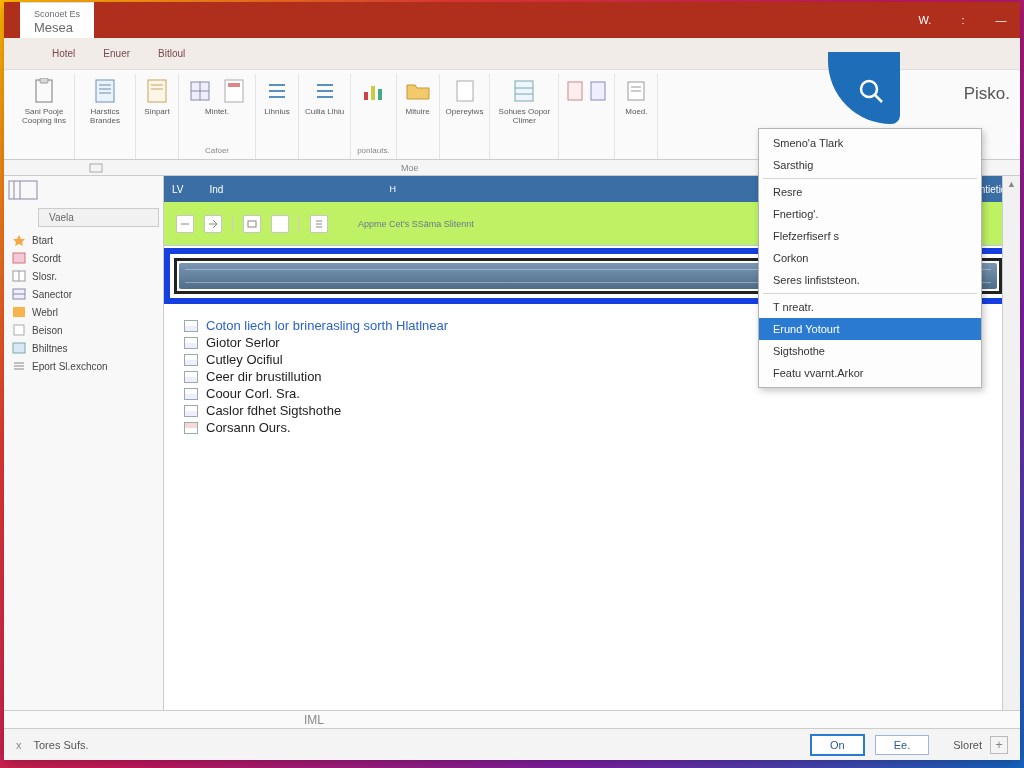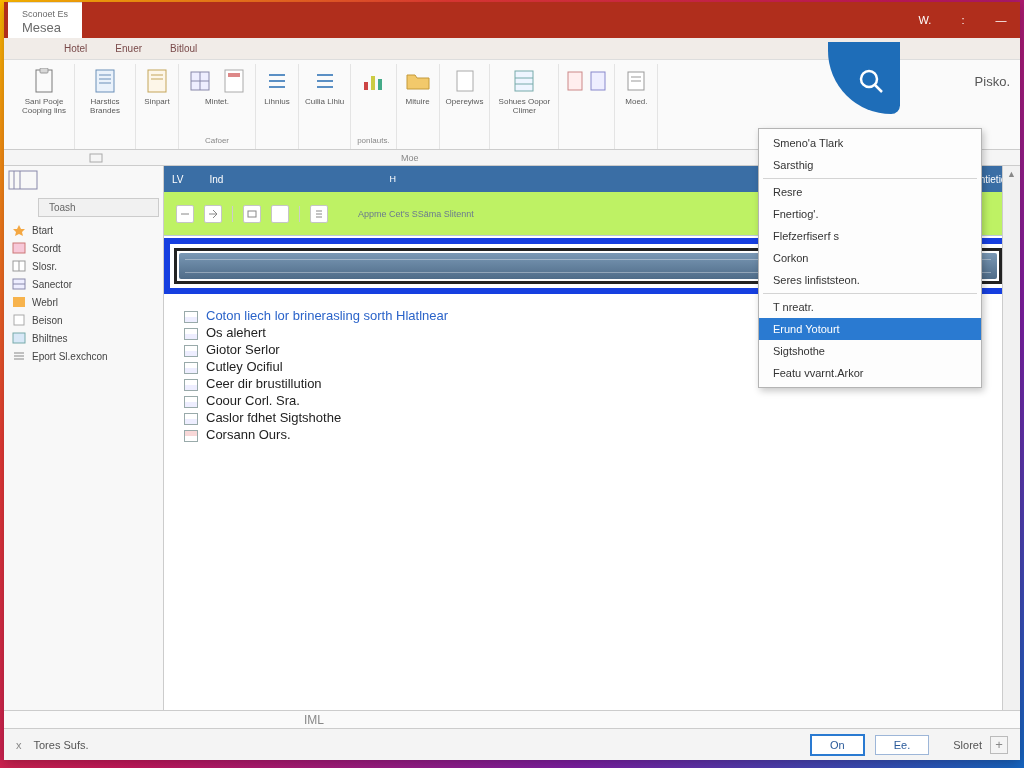--- a/index.html
+++ b/index.html
@@ -1,52 +1,52 @@
 <!DOCTYPE html>
 <html><head>
 <meta charset="utf-8">
 <style>
 * { margin:0; padding:0; box-sizing:border-box; font-family:"Segoe UI",Tahoma,sans-serif; }
 body { width:1024px; height:768px; overflow:hidden; background:linear-gradient(135deg,#ffbb00 0%,#e53935 25%,#c2185b 50%,#7b1fa2 75%,#1565c0 100%); position:relative; }
 .window { position:absolute; left:4px; top:2px; right:4px; bottom:8px; background:#f5f5f5; box-shadow:0 3px 12px rgba(0,0,0,.25); display:flex; flex-direction:column; }
 .titlebar { height:36px; background:#b02e1c; display:flex; align-items:stretch; }
-.tab-like { background:#fff; padding:3px 14px 0; margin-left:4px; display:flex; flex-direction:column; justify-content:center; font-size:9px; color:#6a6a6a; border-top:1px solid #ddd; }
+.tab-like { background:#fff; padding:3px 14px 0; margin-left:16px; display:flex; flex-direction:column; justify-content:center; font-size:9px; color:#6a6a6a; border-top:1px solid #ddd; }
 .tab-like .t1 { font-size:9px; }
 .tab-like .t2 { font-size:13px; margin-top:1px; }
 .title-spacer { flex:1; }
 .winctrl { width:38px; display:flex; align-items:center; justify-content:center; color:#fff; font-size:11px; }
-.menubar { height:22px; display:flex; padding-left:60px; gap:28px; font-size:10px; color:#7a4a4a; align-items:center; background:#f1ece8; border-bottom:1px solid #ddd; }
+.menubar { height:32px; display:flex; padding-left:48px; gap:28px; font-size:10px; color:#7a4a4a; align-items:center; background:#f1ece8; border-bottom:1px solid #ddd; }
 .ribbon { height:90px; background:#fafafa; border-bottom:1px solid #ccc; display:flex; padding:4px 10px 0; position:relative; }
 .rgroup { display:flex; flex-direction:column; align-items:center; padding:2px 6px; border-right:1px solid #e4e4e4; }
 .rgroup:last-child { border-right:none; }
 .ricon { width:30px; height:30px; margin-bottom:2px; display:flex; align-items:center; justify-content:center; }
 .rlabel { font-size:8px; color:#5a5a5a; text-align:center; line-height:1.1; max-width:48px; }
 .rgroup.wide .rlabel { max-width:56px; }
 .gfoot { font-size:8px; color:#888; margin-top:auto; padding-bottom:2px; }
 .ribbon-q { position:absolute; right:120px; top:-18px; width:72px; height:72px; background:#1e6db8; border-bottom-left-radius:72px; border-bottom-right-radius:10px; display:flex; align-items:center; justify-content:center; z-index:5; }
 .ribbon-q svg { margin:6px 0 0 14px; }
-.ribbon-right { position:absolute; right:10px; top:14px; font-size:13px; color:#555; display:flex; gap:18px; align-items:center; }
+.ribbon-right { position:absolute; right:10px; top:14px; font-size:17px; color:#555; display:flex; gap:18px; align-items:center; }
 .rulerbar { height:16px; background:#f5f5f5; border-bottom:1px solid #ccc; display:flex; align-items:center; padding-left:85px; gap:38px; font-size:9px; color:#888; }
 .body-area { flex:1; display:flex; position:relative; overflow:hidden; }
 .sidepane { width:160px; background:#f8f8f8; border-right:1px solid #ccc; display:flex; flex-direction:column; font-size:10px; }
 .side-tab { padding:3px 10px; border-bottom:1px solid #ddd; color:#666; background:#f1f1f1; margin:4px 4px 4px 34px; border:1px solid #ccc; }
 .side-item { display:flex; align-items:center; gap:6px; padding:3px 8px; color:#444; }
 .side-item .sic { width:14px; height:12px; }
 .doc-region { flex:1; background:#fff; position:relative; }
 .doc-chrome { height:26px; background:#3a6ea5; display:flex; align-items:center; padding:0 8px; font-size:10px; color:#fff; gap:26px; }
 .doc-tools { height:44px; background:#bef264; border-bottom:1px solid #b8c8dd; display:flex; align-items:center; padding:0 12px; gap:10px; font-size:9px; color:#5a5a5a; }
 .tool-ic { width:18px; height:18px; background:#fff; border:1px solid #c5c5c5; border-radius:2px; display:flex; align-items:center; justify-content:center; }
 .search-wrap { position:relative; margin:2px 8px 8px 0; }
 .search-frame { border:6px solid #163fe0; padding:4px; background:#fff; }
 .search-inner { border:3px solid #222; padding:2px; }
 .search-bar { height:26px; background:linear-gradient(#7a98b5,#4f6c88); border-radius:2px; position:relative; }
 .search-bar:before,.search-bar:after { content:""; position:absolute; left:6px; right:6px; height:1px; background:rgba(255,255,255,.35); }
 .search-bar:before { top:6px; } .search-bar:after { bottom:6px; }
 .doc-content { padding:4px 0 0 20px; font-size:13px; color:#222; }
-.doc-line { display:flex; align-items:flex-end; gap:8px; margin:2px 0; }
+.doc-line { display:flex; align-items:center; gap:8px; margin:2px 0; }
 .bullet-box { width:14px; height:12px; border:1px solid #9aa; background:linear-gradient(#fff 50%,#eef 50%); }
 .blue-link { color:#2a63c9; }
 .context-menu { position:absolute; right:38px; top:126px; width:224px; background:#fdfdfd; border:1px solid #b4b4b4; box-shadow:2px 3px 7px rgba(0,0,0,.22); z-index:20; padding:3px 0; font-size:11px; }
 .cm-item { padding:5px 14px; color:#333; display:flex; align-items:center; }
 .cm-item.hov { background:#2a7ad1; color:#fff; }
 .cm-sep { height:1px; background:#d4d4d4; margin:2px 4px; }
 .rscroll { position:absolute; right:0; top:0; bottom:0; width:18px; background:#f1f1f1; border-left:1px solid #ccc; }
 .rscroll .sbtn { height:16px; display:flex; align-items:center; justify-content:center; color:#888; font-size:9px; }
 .statusbar { height:32px; background:#f4f4f4; border-top:1px solid #ccc; display:flex; align-items:center; padding:0 12px; font-size:11px; color:#555; }
 .statusbar .spacer { flex:1; }
@@ -229,21 +229,21 @@
   </div>
 
   <div class="body-area">
 
     <div class="sidepane">
       <svg width="30" height="20" style="margin:4px">
           <rect x="1" y="1" width="28" height="18" fill="none" stroke="#88a"></rect>
           <line x1="6" y1="1" x2="6" y2="19" stroke="#88a"></line>
           <line x1="12" y1="1" x2="12" y2="19" stroke="#88a"></line>
         </svg>
-      <div class="side-tab">Toash</div>
+      <div class="side-tab">Vaela</div>
       <div class="side-item">
           <span class="sic"><svg width="14" height="12">
               <polygon points="7,1 9,5 13,5 10,8 11,12 7,10 3,12 4,8 1,5 5,5" fill="#f4a742"></polygon>
             </svg></span>
           <span>Btart</span>
         </div>
       <div class="side-item">
           <span class="sic"><svg width="14" height="12">
               <rect x="1" y="1" width="12" height="10" fill="#f7c8d8" stroke="#c77"></rect>
             </svg></span>
@@ -338,24 +338,20 @@
             <div class="search-inner">
           <div class="search-bar"></div>
         </div>
           </div>
       </div>
 
       <div class="doc-content">
         <div class="doc-line">
             <span class="bullet-box"></span>
             <span class="blue-link">Coton liech lor brinerasling sorth Hlatlnear</span>
-          </div>
-        <div class="doc-line">
-            <span class="bullet-box"></span>
-            <span>Os alehert</span>
           </div>
         <div class="doc-line">
             <span class="bullet-box"></span>
             <span>Giotor Serlor</span>
           </div>
         <div class="doc-line">
             <span class="bullet-box"></span>
             <span>Cutley Ocifiul</span>
           </div>
         <div class="doc-line">

